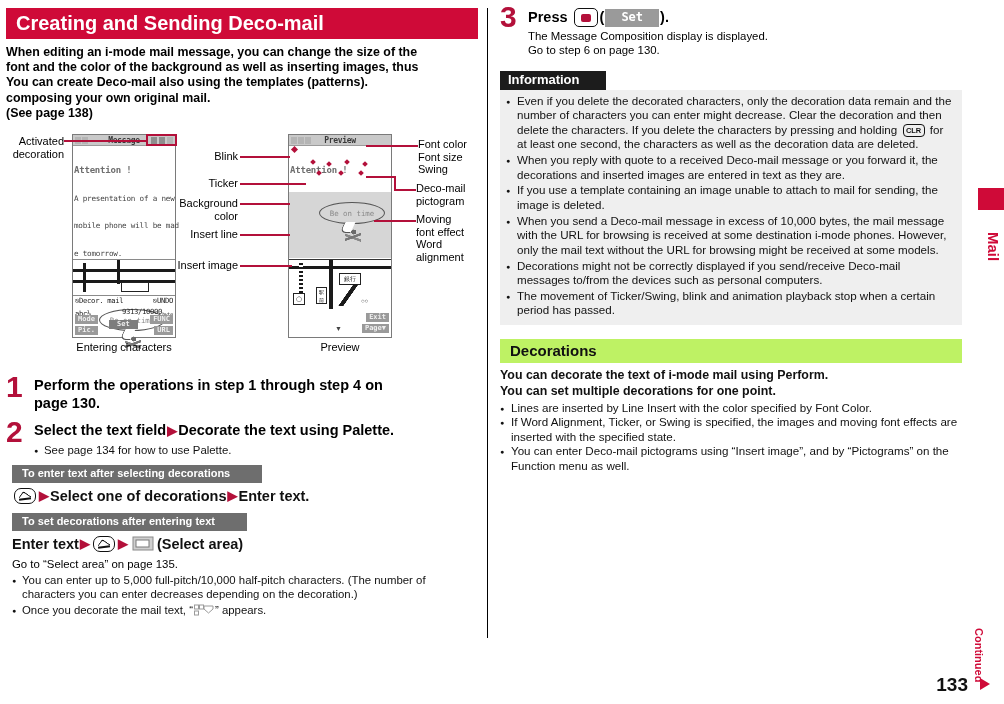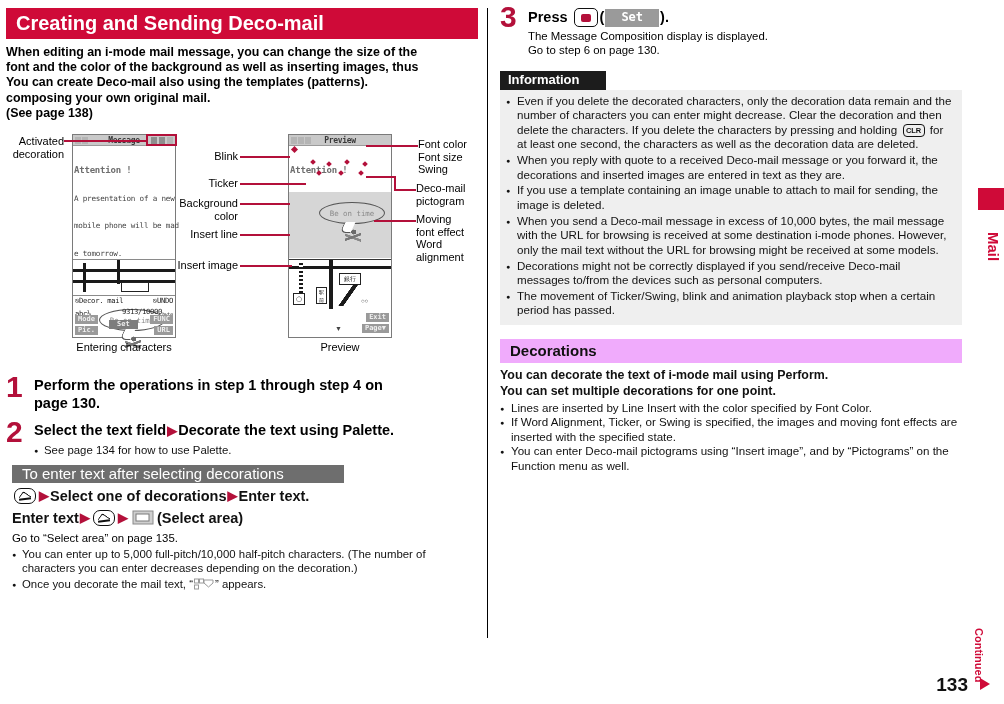--- a/index.html
+++ b/index.html
@@ -133,22 +133,22 @@
   .step-title { font-size:14.5px; font-weight:bold; line-height:17.5px; color:#000; }
   .step-sub { font-size:11.4px; line-height:14px; color:#000; margin-top:2px; }
 
   .bullet-line { position:relative; padding-left:10px; font-size:11.4px; line-height:14px; }
   .bullet-line:before {
     content:"\25CF"; position:absolute; left:0; top:0; font-size:7px; line-height:15px;
   }
 
   
   .sub-bar {
-    background:#6e6e6e; color:#fff; font-size:15px; font-weight:normal;
-    display:inline-block; padding:1px 60px 2px 10px; margin-top:8px;
+    background:#6e6e6e; color:#fff; font-size:11px; font-weight:bold;
+    display:inline-block; padding:1px 32px 2px 10px; margin-top:8px;
     line-height:15px;
   }
   .sub-bar-wrap { margin-left:6px; }
 
   .keyline { font-size:14.5px; font-weight:bold; line-height:18px; margin-top:4px; display:flex; align-items:center; flex-wrap:wrap; }
   .arrow-r { color:#b3103a; font-size:13px; margin:0 1px; line-height:1; }
 
   .key-oval {
     display:inline-block; width:22px; height:16px; border:1.6px solid #111;
     border-radius:7px; position:relative; margin:0 2px; vertical-align:middle;
@@ -200,21 +200,21 @@
   .info-box { background:#efefef; padding:4px 8px 6px 6px; }
   .info-item {
     position:relative; padding-left:11px; font-size:11.6px; line-height:14.4px;
     margin-bottom:1.5px;
   }
   .info-item:before {
     content:"\25CF"; position:absolute; left:0; top:0; font-size:7px; line-height:15px;
   }
 
   .deco-head {
-    background:#f0abfc; color:#111; font-size:15px; font-weight:bold;
+    background:#bef264; color:#111; font-size:15px; font-weight:bold;
     padding:2px 10px 3px 10px; line-height:19px; margin-top:14px;
   }
   .deco-bold { font-size:12.4px; font-weight:bold; line-height:15.4px; margin-top:5px; }
   .deco-item {
     position:relative; padding-left:11px; font-size:11.6px; line-height:14.4px;
   }
   .deco-item:before {
     content:"\25CF"; position:absolute; left:0; top:0; font-size:7px; line-height:15px;
   }
 
@@ -442,20 +442,21 @@
       <div class="keyline">
         <span class="key-oval"></span>
         <span class="arrow-r">▶</span>
         <span>Select one of decorations</span>
         <span class="arrow-r">▶</span>
         <span>Enter text.</span>
       </div>
     </div>
 
     <div class="sub-bar-wrap">
+      <div class="sub-bar">To set decorations after entering text</div>
       <div class="keyline">
         <span>Enter text</span>
         <span class="arrow-r">▶</span>
         <span class="key-oval"></span>
         <span class="arrow-r">▶</span>
         <span class="deco-icon">
           <svg width="22" height="15" viewBox="0 0 22 15">
             <rect x="1" y="1" width="20" height="13" fill="#cfcfcf" stroke="#8a8a8a"></rect>
             <rect x="4" y="4" width="13" height="7" fill="#ffffff" stroke="#7a7a7a"></rect>
           </svg>

